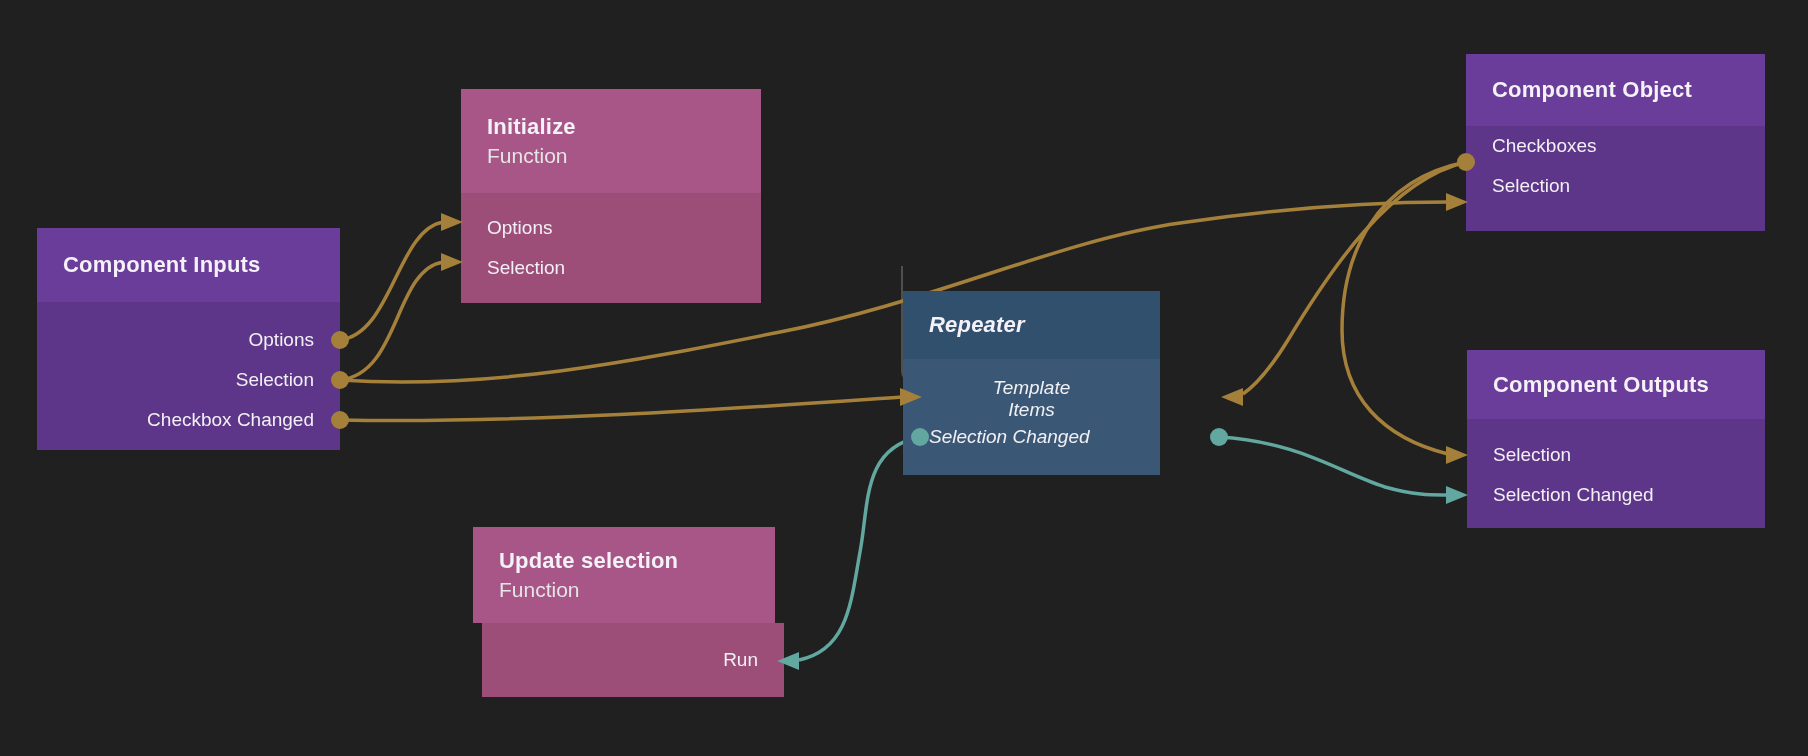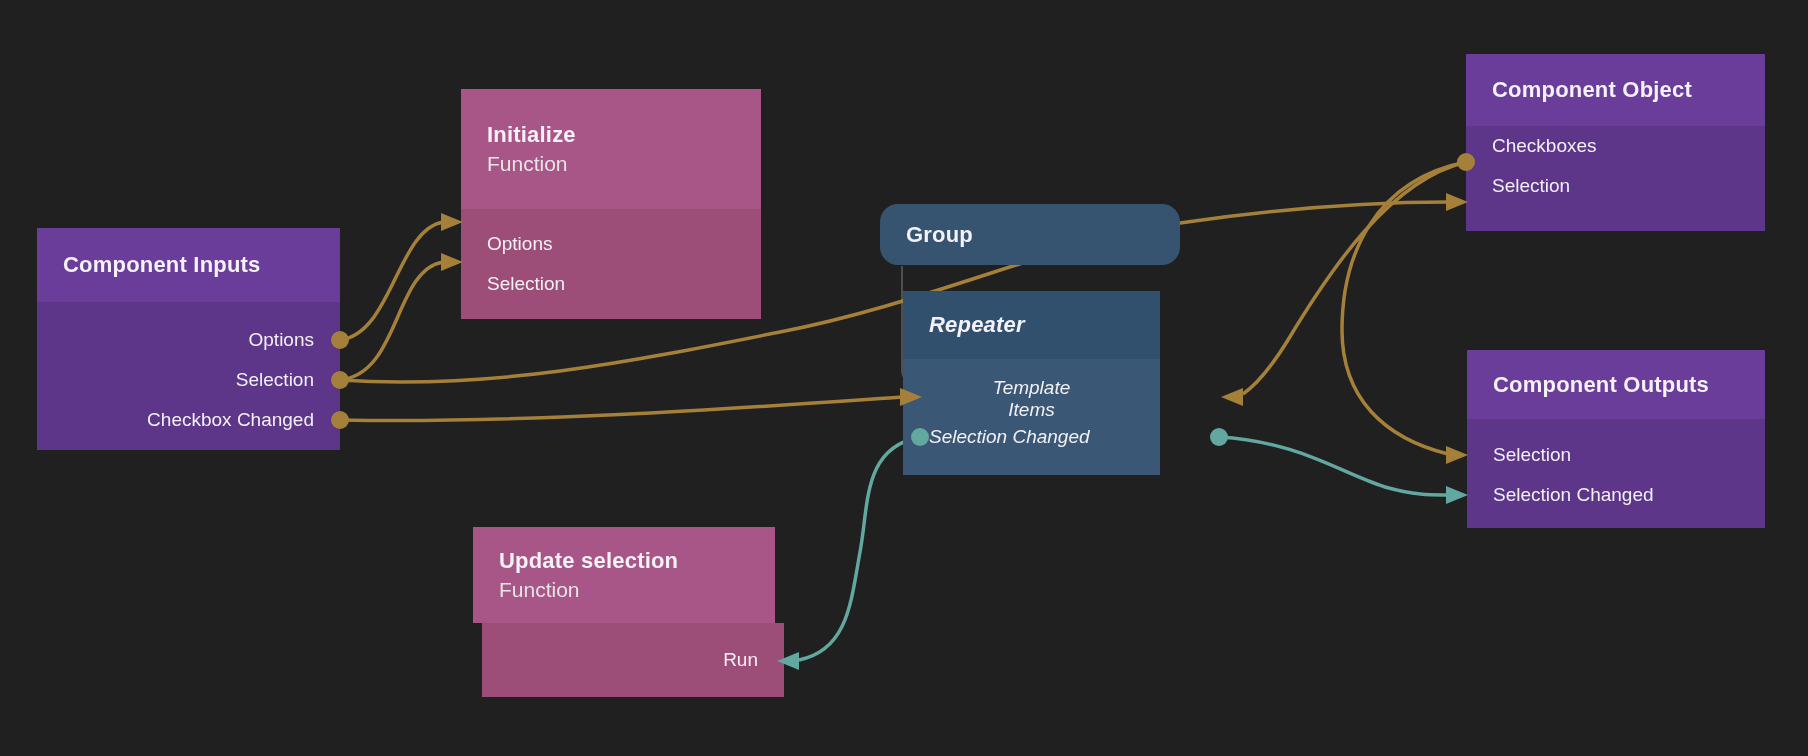--- a/index.html
+++ b/index.html
@@ -4,21 +4,21 @@
 <style>
   html,body{margin:0;padding:0;background:#1f201f;}
   body{width:1808px;height:756px;overflow:hidden;position:relative;
        font-family:"Liberation Sans","DejaVu Sans",sans-serif;}
   #canvas{position:absolute;inset:0;width:1808px;height:756px;background:#1f201f;}
   svg.layer{position:absolute;left:0;top:0;width:1808px;height:756px;}
   #wires{z-index:1;}
   #nodes{position:absolute;left:0;top:0;width:1808px;height:756px;z-index:2;}
   #endpoints{z-index:3;pointer-events:none;}
 
-  .node{position:absolute;box-sizing:border-box;cursor:default;border-radius:18px;}
+  .node{position:absolute;box-sizing:border-box;cursor:default;}
   .node .header{box-sizing:border-box;display:flex;flex-direction:column;justify-content:center;
                 padding:0 26px;width:100%;}
   .node .title{font-size:22px;font-weight:600;color:#f4f1f7;letter-spacing:.2px;white-space:nowrap;}
   .node .subtitle{font-size:21px;font-weight:400;color:#e5e5e5;margin-top:4px;white-space:nowrap;}
   .node .body{box-sizing:border-box;width:100%;}
   .port-row{height:40px;display:flex;align-items:center;padding:0 26px;
             font-size:19px;color:#f2f0f4;}
   .port-row.right{justify-content:flex-end;text-align:right;}
   .port-row.split{justify-content:space-between;flex-direction:column;}
   .port-label{white-space:nowrap;}
@@ -68,37 +68,34 @@
         <div class="port-row right">
           <span class="port-label">Selection</span>
         </div>
         <div class="port-row right">
           <span class="port-label">Checkbox Changed</span>
         </div>
       </div>
     </div>
 
     <div class="node magenta" style="left:461px;top:89px;width:300px;height:208px;">
-      <div class="header" style="height:120px;">
+      <div class="header" style="height:104px;">
         <div class="title">Initialize</div>
         <div class="subtitle">Function</div>
       </div>
       <div class="body" style="height:110px;padding-top:15px;">
         <div class="port-row">
           <span class="port-label">Options</span>
         </div>
         <div class="port-row">
           <span class="port-label">Selection</span>
         </div>
       </div>
     </div>
 
-    <div class="node group-node" style="left:880px;top:204px;width:300px;height:61px;">
-      <div class="title">Group</div>
-    </div>
 
     <div class="node blue" style="left:903px;top:291px;width:257px;height:184px;font-style:italic;">
       <div class="header" style="height:68px;">
         <div class="title">Repeater</div>
       </div>
       <div class="body" style="height:116px;padding-top:18px;">
         <div class="port-row split">
           <span class="port-label">Template</span>
           <span class="port-label">Items</span>
         </div>

